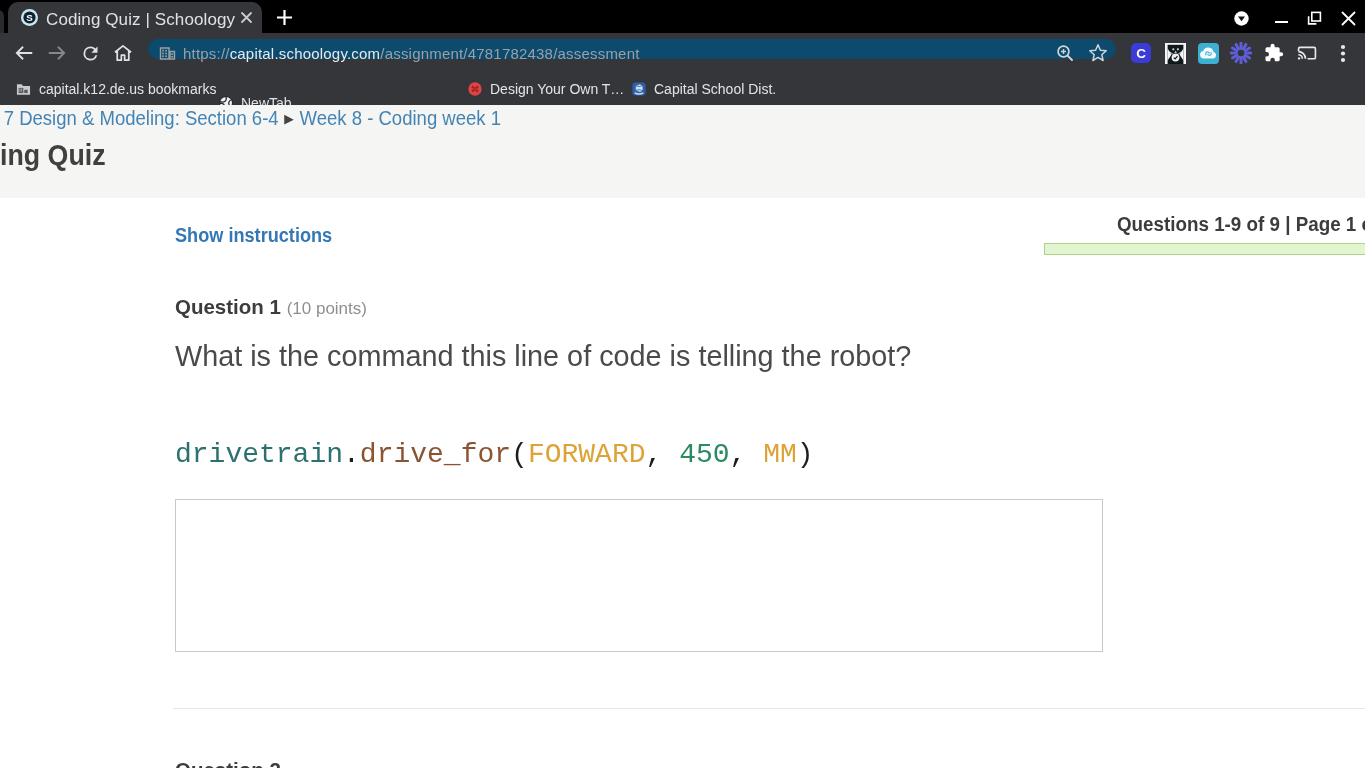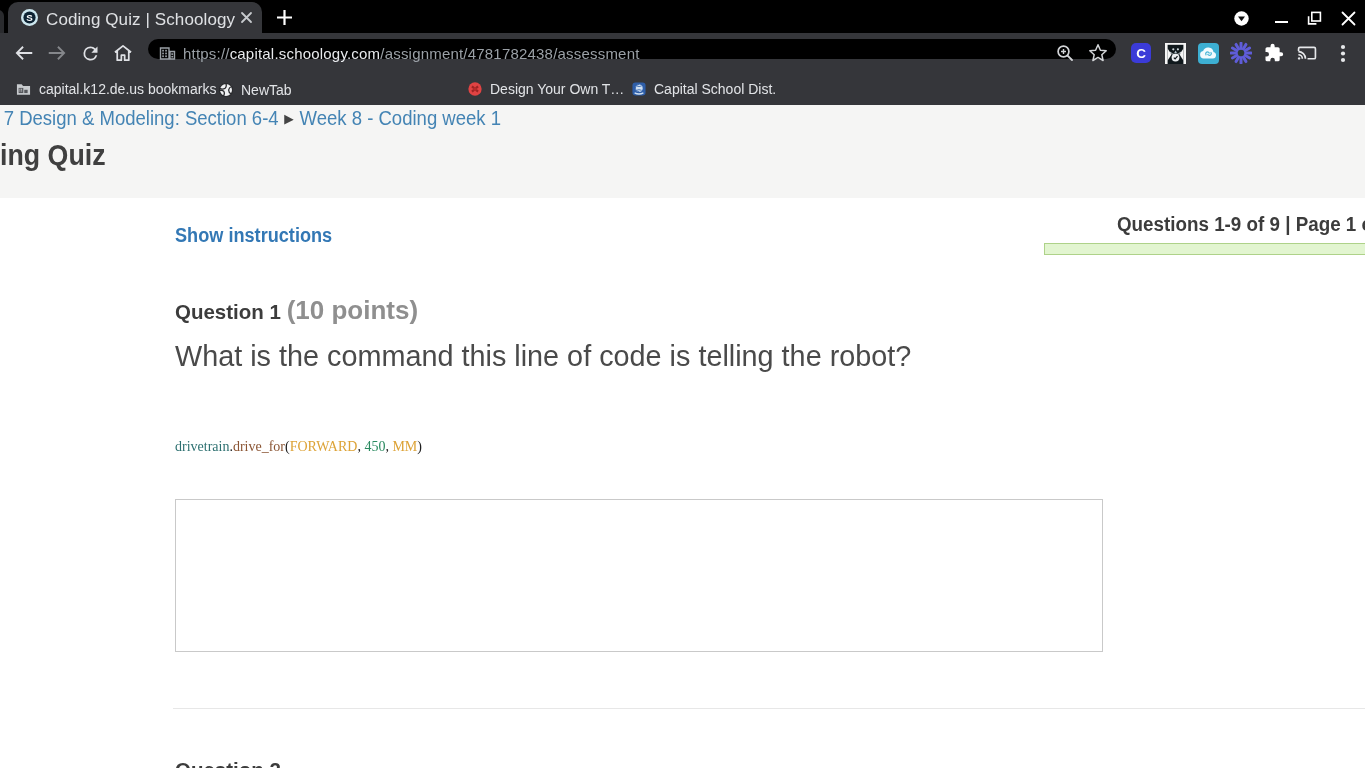--- a/index.html
+++ b/index.html
@@ -6,44 +6,44 @@
   html,body { width:1365px; height:768px; overflow:hidden; background:#fff;
     font-family:"Liberation Sans", sans-serif; }
   
   #tabstrip { position:absolute; left:0; top:0; width:1365px; height:33px; background:#000; }
   #tab { position:absolute; left:8px; top:2px; width:254px; height:31px; background:#35363a;
     border-radius:10px 10px 0 0; }
   #tabsliver { position:absolute; left:-8px; top:10px; width:12px; height:23px; background:#2a2b2e;
     border-radius:10px 10px 0 0; }
   #toolbar { position:absolute; left:0; top:33px; width:1365px; height:40px; background:#35363a; }
   #bookmarks { position:absolute; left:0; top:73px; width:1365px; height:32px; background:#35363a; }
-  #omnibox { position:absolute; left:148px; top:6px; width:968px; height:20px; background:#000000;
+  #omnibox { position:absolute; left:148px; top:6px; width:968px; height:20px; background:#0c4a6e;
     border-radius:14px; }
   .favicon { position:absolute; left:13px; top:7px; width:17px; height:17px; }
   #tabtitle { position:absolute; left:38px; top:8px; font-size:17px; color:#dfe1e4; letter-spacing:0.1px;}
   .navic { position:absolute; top:0; width:40px; height:40px; display:flex; align-items:center; justify-content:center; }
   .bm { display:inline-flex; align-items:center; height:32px; color:#e2e4e7; font-size:14px; }
   .bm svg, .bm .ic { margin-right:8px; }
   #urltext { position:absolute; left:35px; top:5.5px; font-size:15px; letter-spacing:0.2px; color:#9aa0a6; white-space:nowrap; }
   #urltext b { color:#e8eaed; font-weight:normal; }
   .ext { position:absolute; top:3px; width:34px; height:34px; display:flex; align-items:center; justify-content:center; }
   
   #page { position:absolute; left:0; top:105px; width:1365px; height:663px; background:#fff; overflow:hidden; }
   #grayband { position:absolute; left:0; top:0; width:1365px; height:93px; background:#f5f5f4; }
   #crumbs { position:absolute; left:-55px; top:2px; font-size:19.5px; color:#4484b4; white-space:nowrap; transform:scaleX(0.95); transform-origin:0 0; }
   #crumbs .sep { color:#444; font-size:13px; vertical-align:2px; padding:0 6px; }
   #pagetitle { position:absolute; left:-52px; top:33px; font-size:30px; font-weight:bold; color:#404040; white-space:nowrap; transform:scaleX(0.892); transform-origin:0 0;}
   #showinstr { position:absolute; left:175px; top:119px; font-size:19.5px; font-weight:bold; color:#3378b5; transform:scaleX(0.93); transform-origin:0 0; white-space:nowrap;}
   #qcount { position:absolute; left:1117px; top:108px; font-size:20px; font-weight:bold; color:#3c3c3c; white-space:nowrap; transform:scaleX(0.94); transform-origin:0 0; }
   #pbar { position:absolute; left:1044px; top:138px; width:400px; height:12px; background:#e2f5d0;
     border:1px solid #aed289; }
   #q1 { position:absolute; left:175px; top:190px; font-size:20.5px; font-weight:bold; color:#3c3c3c; }
-  #q1 span { font-weight:bold; color:#8f8f8f; font-size:26px; }
+  #q1 span { font-weight:normal; color:#8f8f8f; font-size:17px; }
   #qtext { position:absolute; left:175px; top:235px; font-size:28.8px; color:#4a4a4a; white-space:nowrap; }
-  #code { position:absolute; left:175px; top:334px; font-size:14px; font-family:Liberation Serif, serif; white-space:pre; color:#1e1e1e; }
+  #code { position:absolute; left:175px; top:334px; font-size:28px; font-family:Liberation Mono, monospace; white-space:pre; color:#1e1e1e; }
   .c-t { color:#2d7070; } 
   .c-b { color:#8a5433; } 
   .c-o { color:#dda337; } 
   .c-g { color:#2a8a60; } 
   #answer { position:absolute; left:175px; top:394px; width:928px; height:153px; background:#fff; border:1px solid #c9c9c9; }
   #hr { position:absolute; left:173px; top:603px; width:1192px; height:1px; background:#e7e7e7; }
   #q2 { position:absolute; left:175px; top:653px; font-size:20.5px; font-weight:bold; color:#3c3c3c; }
 </style>
 </head>
 <body>
@@ -201,21 +201,21 @@
       <path d="M1 2.5 h5 l1.5 1.8 H15 V13.5 H1 Z" fill="#c8cbce"></path>
       <rect x="2.8" y="6.3" width="5" height="5.5" fill="#55575b"></rect>
       <rect x="3.6" y="7.2" width="1.1" height="1.1" fill="#c8cbce"></rect>
       <rect x="5.4" y="7.2" width="1.1" height="1.1" fill="#c8cbce"></rect>
       <rect x="3.6" y="9" width="1.1" height="1.1" fill="#c8cbce"></rect>
       <rect x="5.4" y="9" width="1.1" height="1.1" fill="#c8cbce"></rect>
       <rect x="8.8" y="8.3" width="3.6" height="3.5" fill="#55575b"></rect>
     </svg>
     capital.k12.de.us bookmarks
   </div>
-  <div class="bm" style="position:absolute;left:219px;top:1px">
+  <div class="bm" style="position:absolute;left:219px;top:14px">
     <svg class="ic" width="14" height="14" viewBox="0 0 16 16">
       <circle cx="8" cy="8" r="7.6" fill="#f0f1f2"></circle>
       <path d="M8 .4 a7.6 7.6 0 0 0 0 15.2 a7.6 7.6 0 0 0 0 -15.2 M1 6 q3 2 6 0 q2-2 1-5 M14.5 4 q-3 1-3.5 4 q0 3 3 4.6 M5 15 q2-3 0.5-5.5 Q4 8 1 8.5" fill="none" stroke="#2a2b2e" stroke-width="1.5"></path>
     </svg>
     NewTab
   </div>
   <div class="bm" style="position:absolute;left:632px;top:0">
     <svg class="ic" width="14" height="14" viewBox="0 0 16 16">
       <rect x="0.5" y="0.5" width="15" height="15" rx="3.5" fill="#2e5ea8"></rect>
       <circle cx="8" cy="7" r="4.2" fill="#cfe0f2"></circle>

